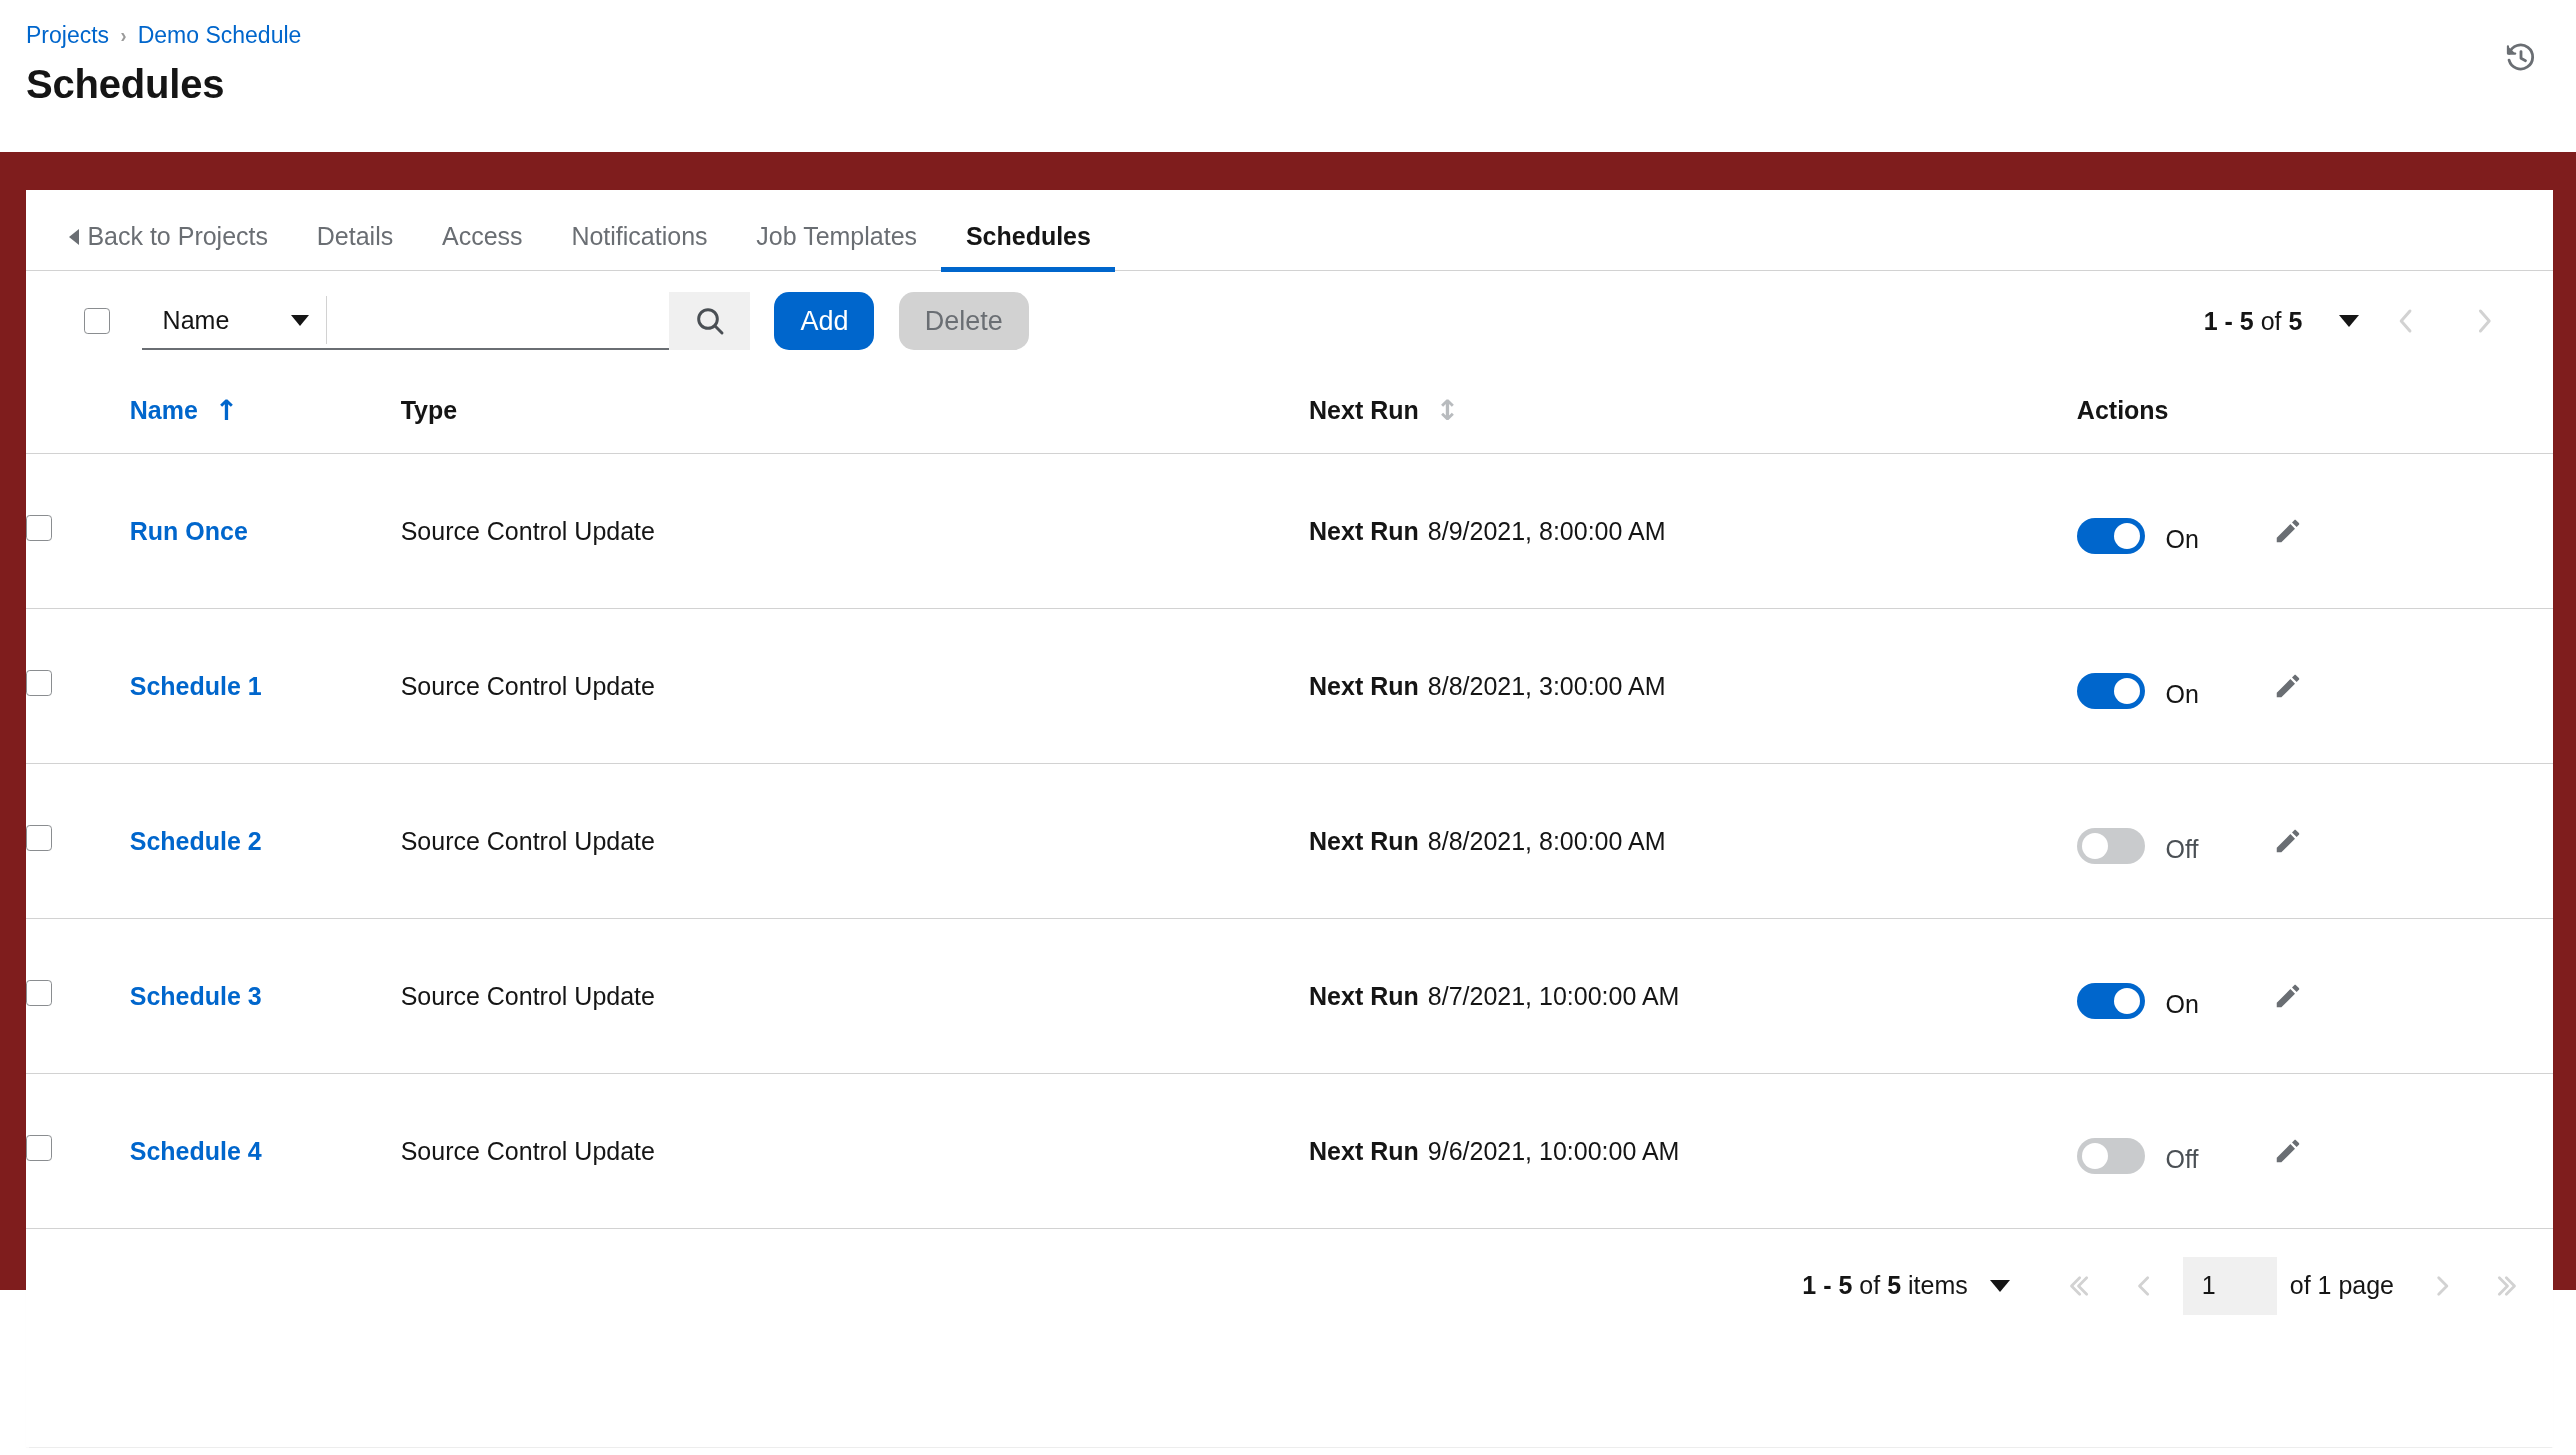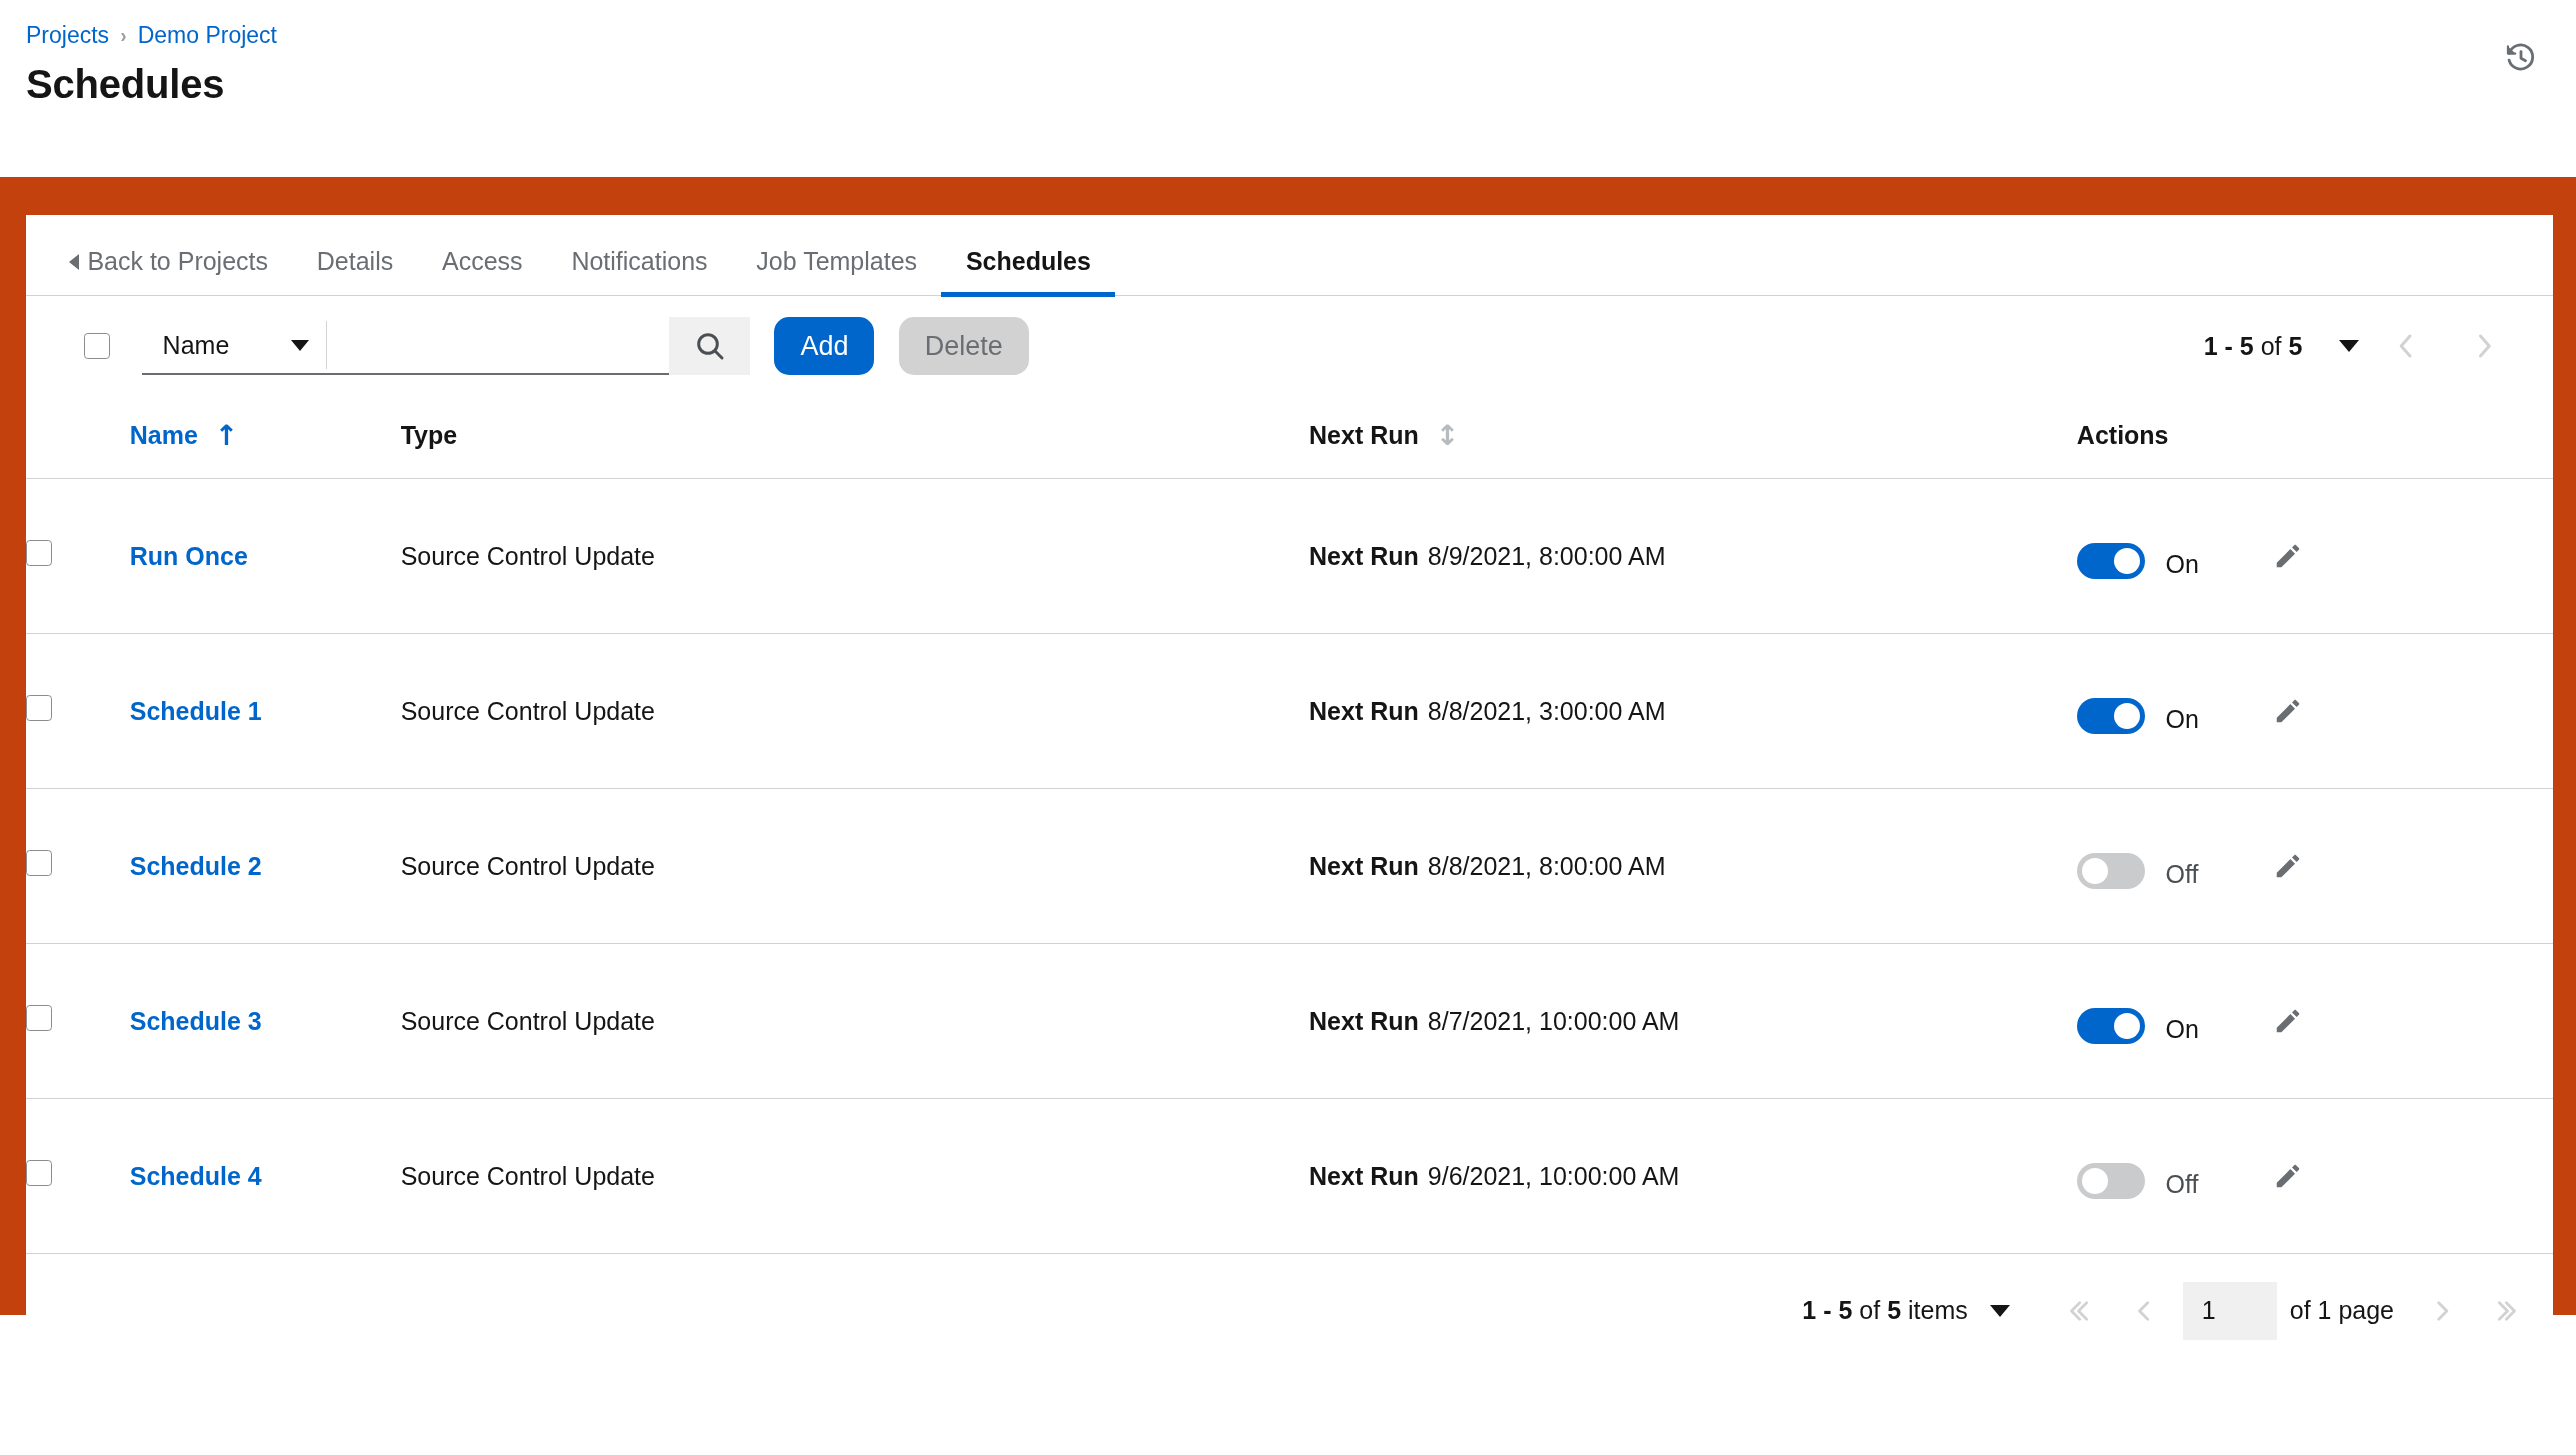--- a/index.html
+++ b/index.html
@@ -57,25 +57,25 @@
     align-items: center;
     justify-content: center;
     cursor: pointer;
     background: none;
     border: none;
   }
 
   
   .workspace {
     position: absolute;
-    top: 177px;
+    top: 152px;
     left: 0;
     width: 2576px;
     height: 1138px;
-    background: #c2410c;
+    background: #7f1d1d;
     padding: 38px 22.5px 0 26px;
   }
 
   
   .card {
     background: #ffffff;
     width: 2527px;
     min-height: 1257px;
     box-shadow: 0 0.9px 0.9px rgba(3,3,3,0.07);
   }
@@ -370,21 +370,21 @@
   }
   .of-page { font-size: 25px; color: #151515; white-space: nowrap; margin-right: 17px; }
 </style>
 </head>
 <body>
 
 <div class="page-header">
   <div class="breadcrumb">
     <span class="crumb-link">Projects</span>
     <span class="crumb-sep">›</span>
-    <span class="crumb-link">Demo Project</span>
+    <span class="crumb-link">Demo Schedule</span>
   </div>
   <div class="page-title">Schedules</div>
 
   <div class="header-actions">
     <button class="icon-btn" aria-label="history">
       <svg width="32" height="32" viewBox="0 0 24 24" fill="none" stroke="#6a6e73" stroke-width="2.1" stroke-linecap="round" stroke-linejoin="round">
         <path d="M3.2 8.4 A9 9 0 1 1 3.05 13.6"></path>
         <polyline points="2.2,3.2 2.2,8.7 7.7,8.7" fill="#6a6e73" stroke="#6a6e73" stroke-width="1.6"></polyline>
         <polyline points="12,7.2 12,12.2 15.4,14"></polyline>
       </svg>

